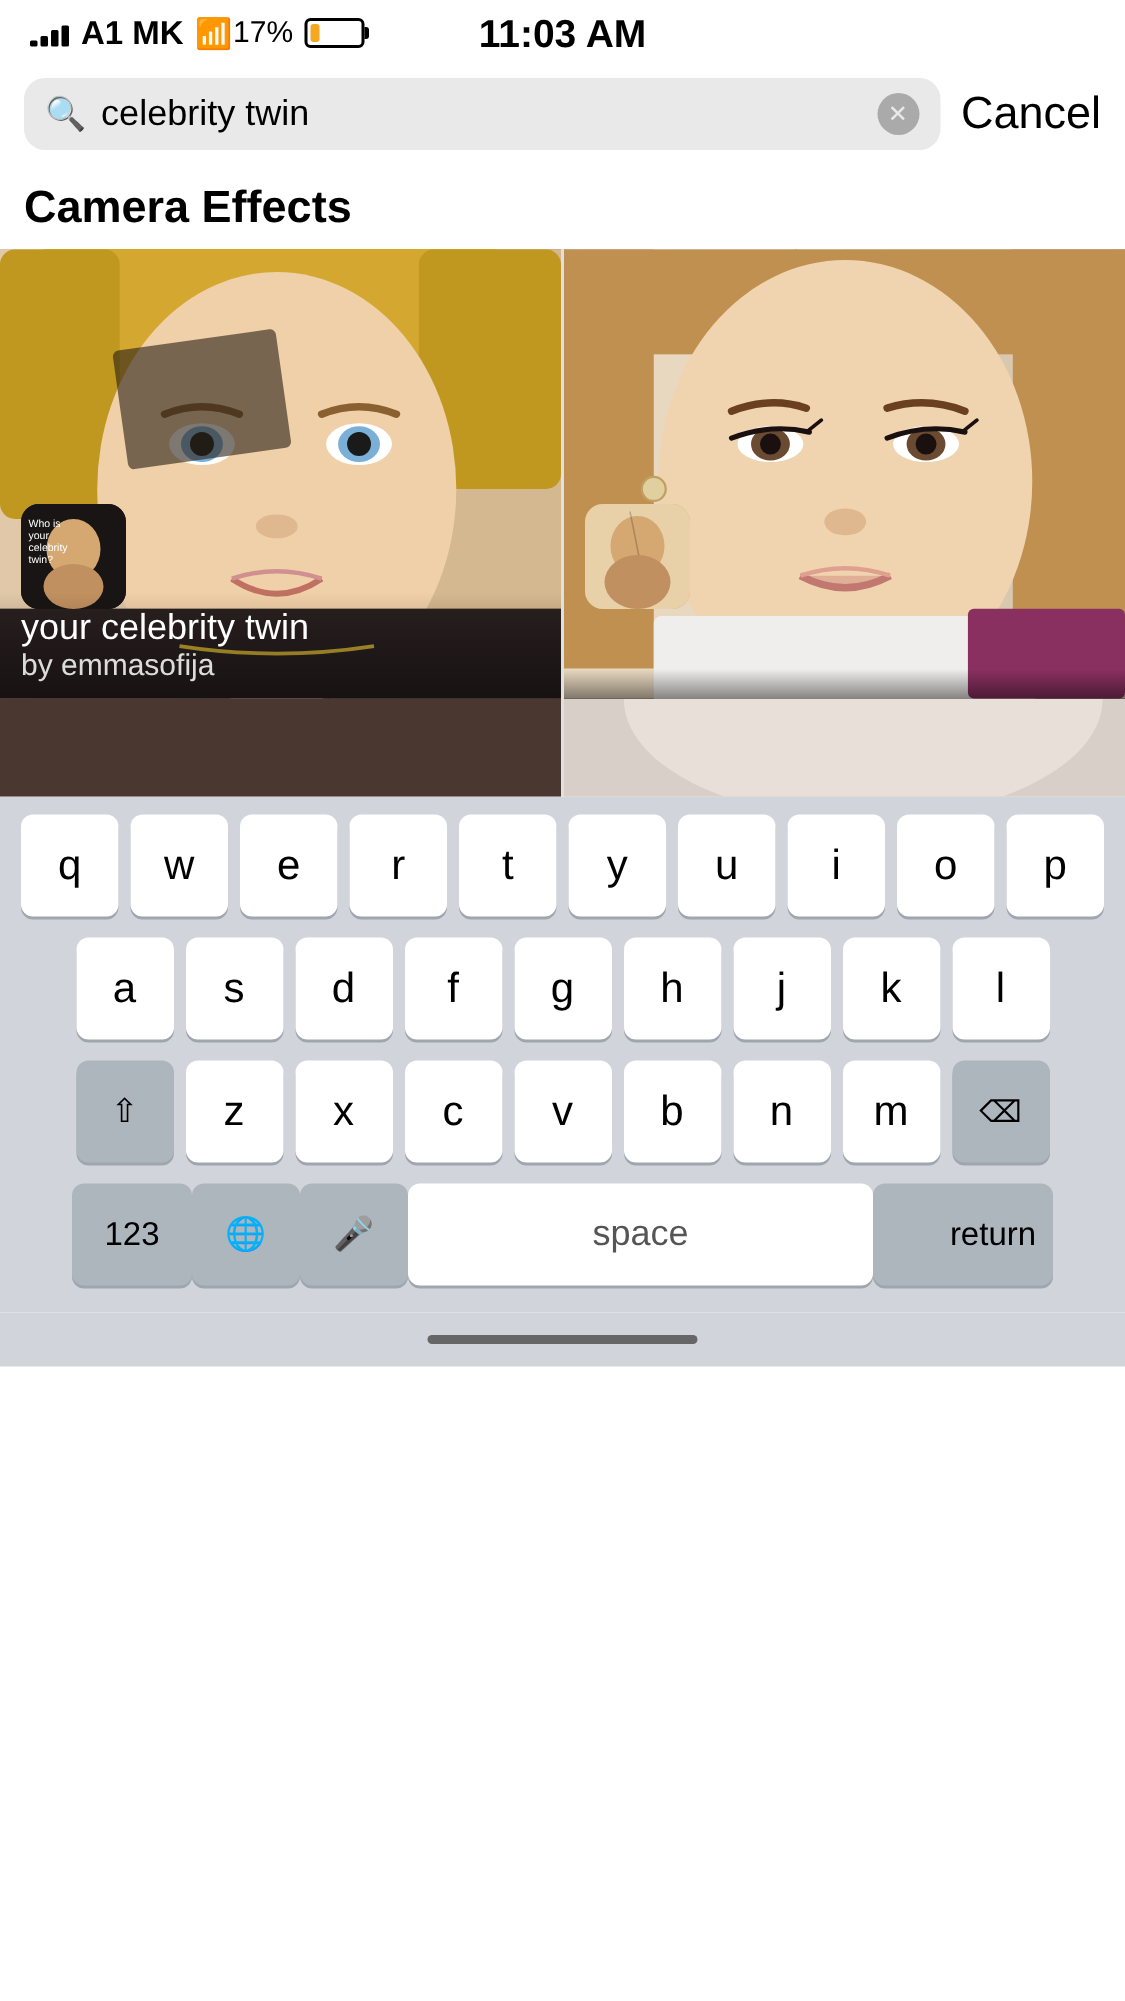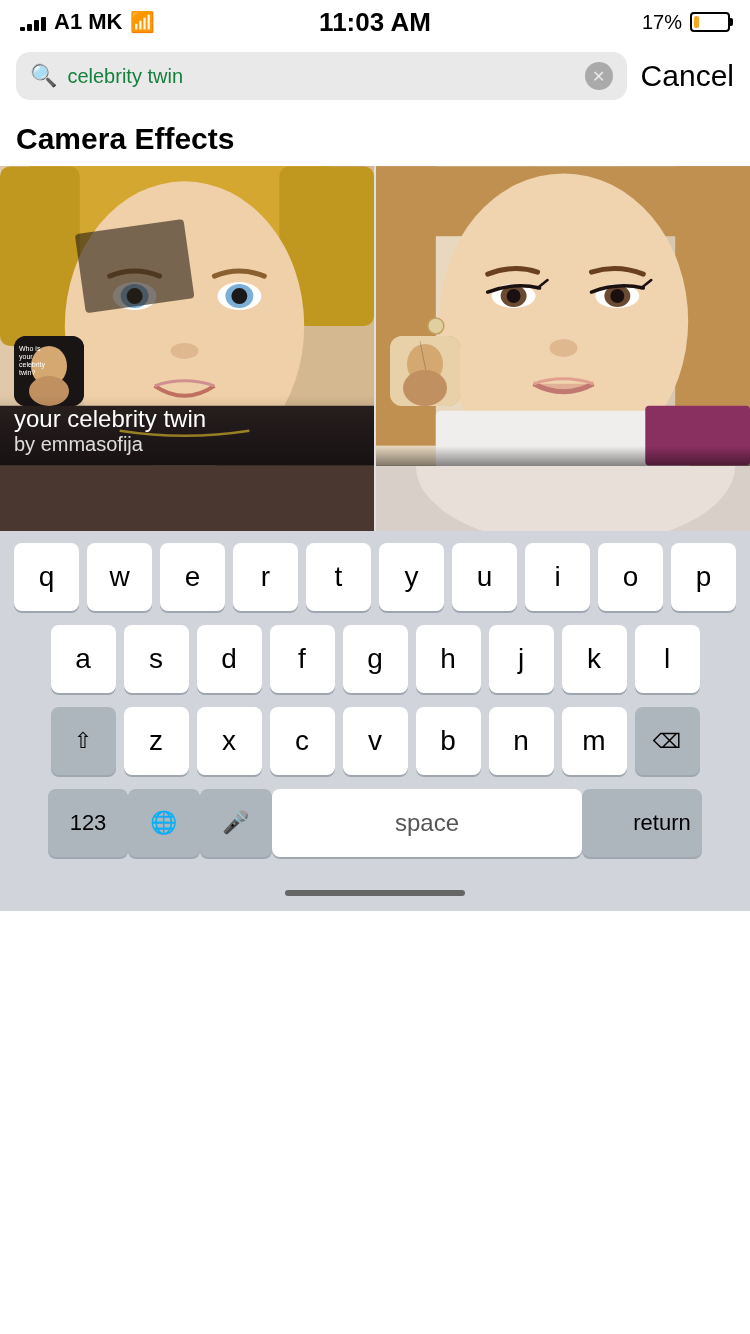--- a/index.html
+++ b/index.html
@@ -11,21 +11,21 @@
       background: #fff;
       overflow: hidden;
     }
 
     
     .status-bar {
       height: 44px;
       background: #fff;
       display: flex;
       align-items: center;
-      justify-content: space-between;
+      justify-content: flex-start;
       padding: 0 20px;
       font-size: 24px;
       font-weight: 600;
     }
     .status-left {
       display: flex;
       align-items: center;
       gap: 8px;
     }
     .signal-bars {
@@ -102,25 +102,25 @@
       border-radius: 14px;
       padding: 10px 14px;
       gap: 10px;
     }
     .search-icon {
       color: #888;
       font-size: 22px;
     }
     .search-input {
       flex: 1;
-      font-size: 20px;
+      font-size: 24px;
       background: transparent;
       border: none;
       outline: none;
-      color: #15803d;
+      color: #000000;
       caret-color: #000;
     }
     .clear-btn {
       width: 28px;
       height: 28px;
       background: #aaa;
       border-radius: 50%;
       display: flex;
       align-items: center;
       justify-content: center;

